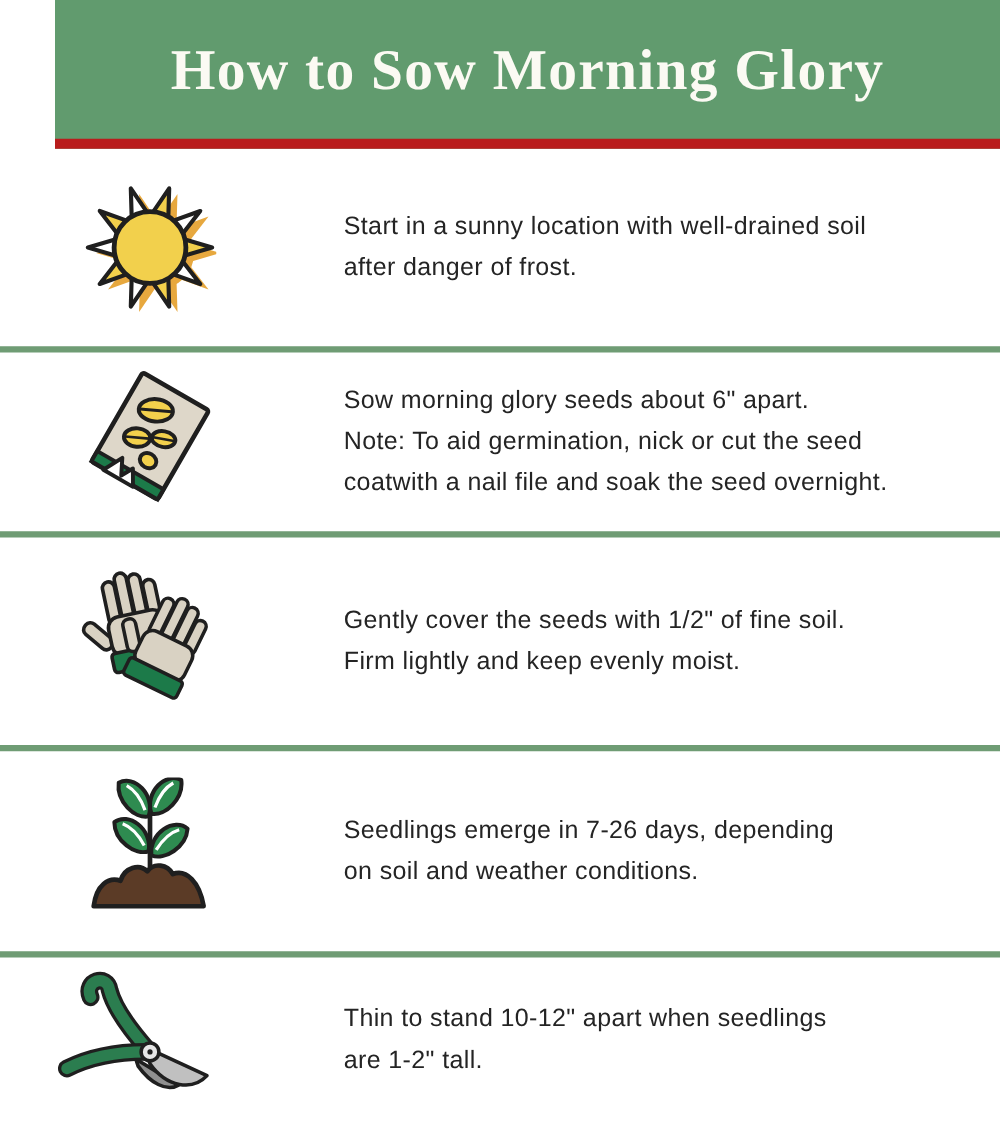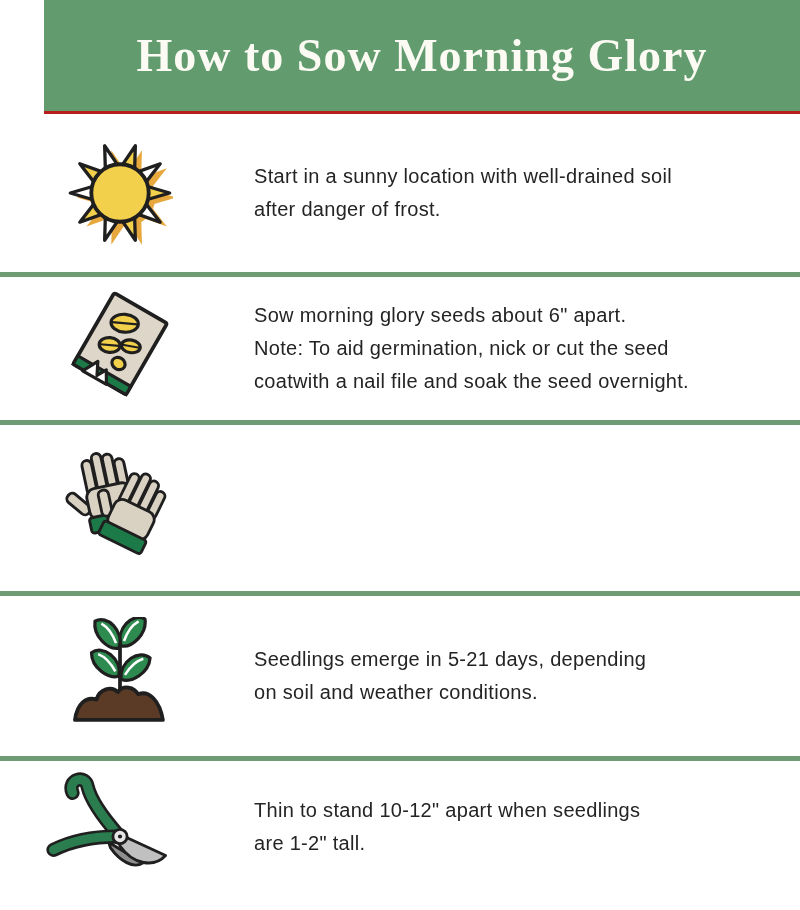--- a/index.html
+++ b/index.html
@@ -2,28 +2,28 @@
 <html><head>
 <meta charset="utf-8">
 <style>
   html,body{margin:0;padding:0;}
   body{
     width:800px;height:910px;overflow:hidden;background:#ffffff;
     font-family:"Liberation Sans", sans-serif;
   }
   .header{
     height:111px;background:var(--header-bg,#619b6e);
-    border-bottom:3px solid #b91c1c;
+    border-bottom:8px solid #b91c1c;
     display:flex;align-items:center;justify-content:center;margin-left:44px;
   }
   .title{
     font-family:"Liberation Serif", serif;font-weight:700;
     font-size:46px;color:#fbfaf3;letter-spacing:1px;white-space:nowrap;
   }
-  .row{display:flex;align-items:center;}
+  .row{display:flex;align-items:center;gap:21px;}
   .row-1{height:158px}
   .row-2{height:143px}
   .row-3{height:166px}
   .row-4{height:160px}
   .row-5{height:131px}
   .icon-cell{
     width:240px;flex:0 0 auto;display:flex;align-items:center;justify-content:center;
   }
   .text-cell{
     font-size:20px;line-height:33px;color:#242424;letter-spacing:.3px;
@@ -122,20 +122,22 @@
           <rect x="64" y="13" width="10" height="31" rx="5" fill="#d9d2c3" stroke="#1f1f1f" stroke-width="3"></rect>
           <rect x="14" y="36" width="11" height="28" rx="5" transform="rotate(-38 20 50)" fill="#d9d2c3" stroke="#1f1f1f" stroke-width="3"></rect>
           <rect x="29" y="38" width="46" height="32" rx="9" fill="#d9d2c3" stroke="#1f1f1f" stroke-width="3"></rect>
           <rect x="27" y="67" width="50" height="16" rx="3" fill="#1c7a49" stroke="#1f1f1f" stroke-width="3"></rect>
         </g>
       </defs>
       <use href="#glove" transform="translate(2,2) rotate(-12 52 45)"></use>
       <use href="#glove" transform="translate(30,24) rotate(26 52 45) scale(0.97)"></use>
     </svg>
   </div>
+  <div class="text-cell">Gently cover the seeds with 1/2" of fine soil.
+Firm lightly and keep evenly moist.</div>
 </div>
 
 <div class="divider"></div>
 
 <div class="row row-4">
   <div class="icon-cell">
     <svg width="118" height="118" viewBox="0 0 110 110">
       <defs>
         <g id="leaf">
           <path d="M0,0 C6,-16 28,-18 33,-6 C26,6 7,8 0,0 Z" fill="#2e8b50" stroke="#1f1f1f" stroke-width="3" stroke-linejoin="round"></path>
@@ -143,21 +145,21 @@
         </g>
       </defs>
       <line x1="55" y1="90" x2="55" y2="24" stroke="#1f1f1f" stroke-width="3.5"></line>
       <use href="#leaf" transform="translate(56,27) rotate(-38)"></use>
       <use href="#leaf" transform="translate(54,29) scale(-1,1) rotate(-38)"></use>
       <use href="#leaf" transform="translate(54,55) scale(-1,1) rotate(-30)"></use>
       <use href="#leaf" transform="translate(56,58) rotate(-26)"></use>
       <path d="M13,96 C15,80 24,74 33,77 C36,67 47,64 53,70 C58,63 68,65 72,72 C82,68 92,78 95,96 Z" fill="#5b3b26" stroke="#1f1f1f" stroke-width="3.5" stroke-linejoin="round"></path>
     </svg>
   </div>
-  <div class="text-cell">Seedlings emerge in 5-21 days, depending
+  <div class="text-cell">Seedlings emerge in 7-26 days, depending
 on soil and weather conditions.</div>
 </div>
 
 <div class="divider"></div>
 
 <div class="row row-5">
   <div class="icon-cell">
     <svg width="152" height="114" viewBox="0 0 160 120">
 
       <path d="M68,76 L104,98 C94,104 80,96 70,82 Z" fill="#8f8f8f" stroke="#1f1f1f" stroke-width="3" stroke-linejoin="round"></path>

